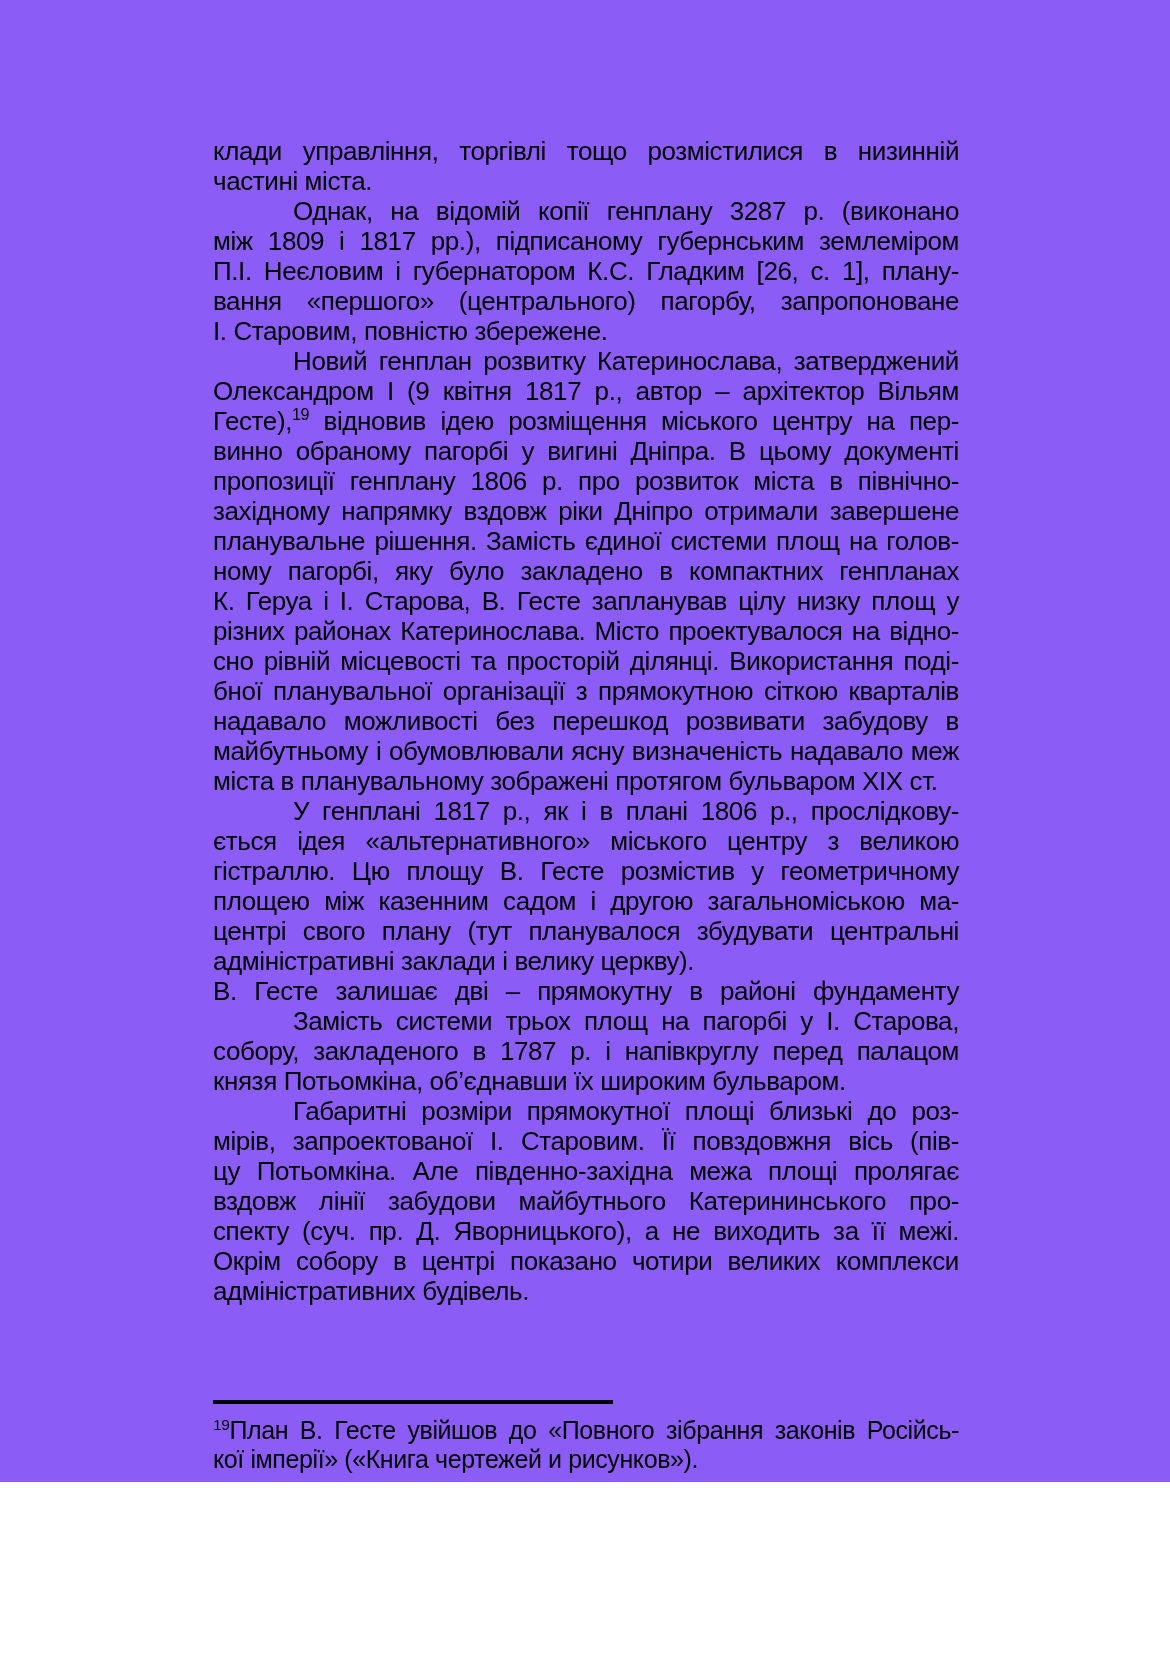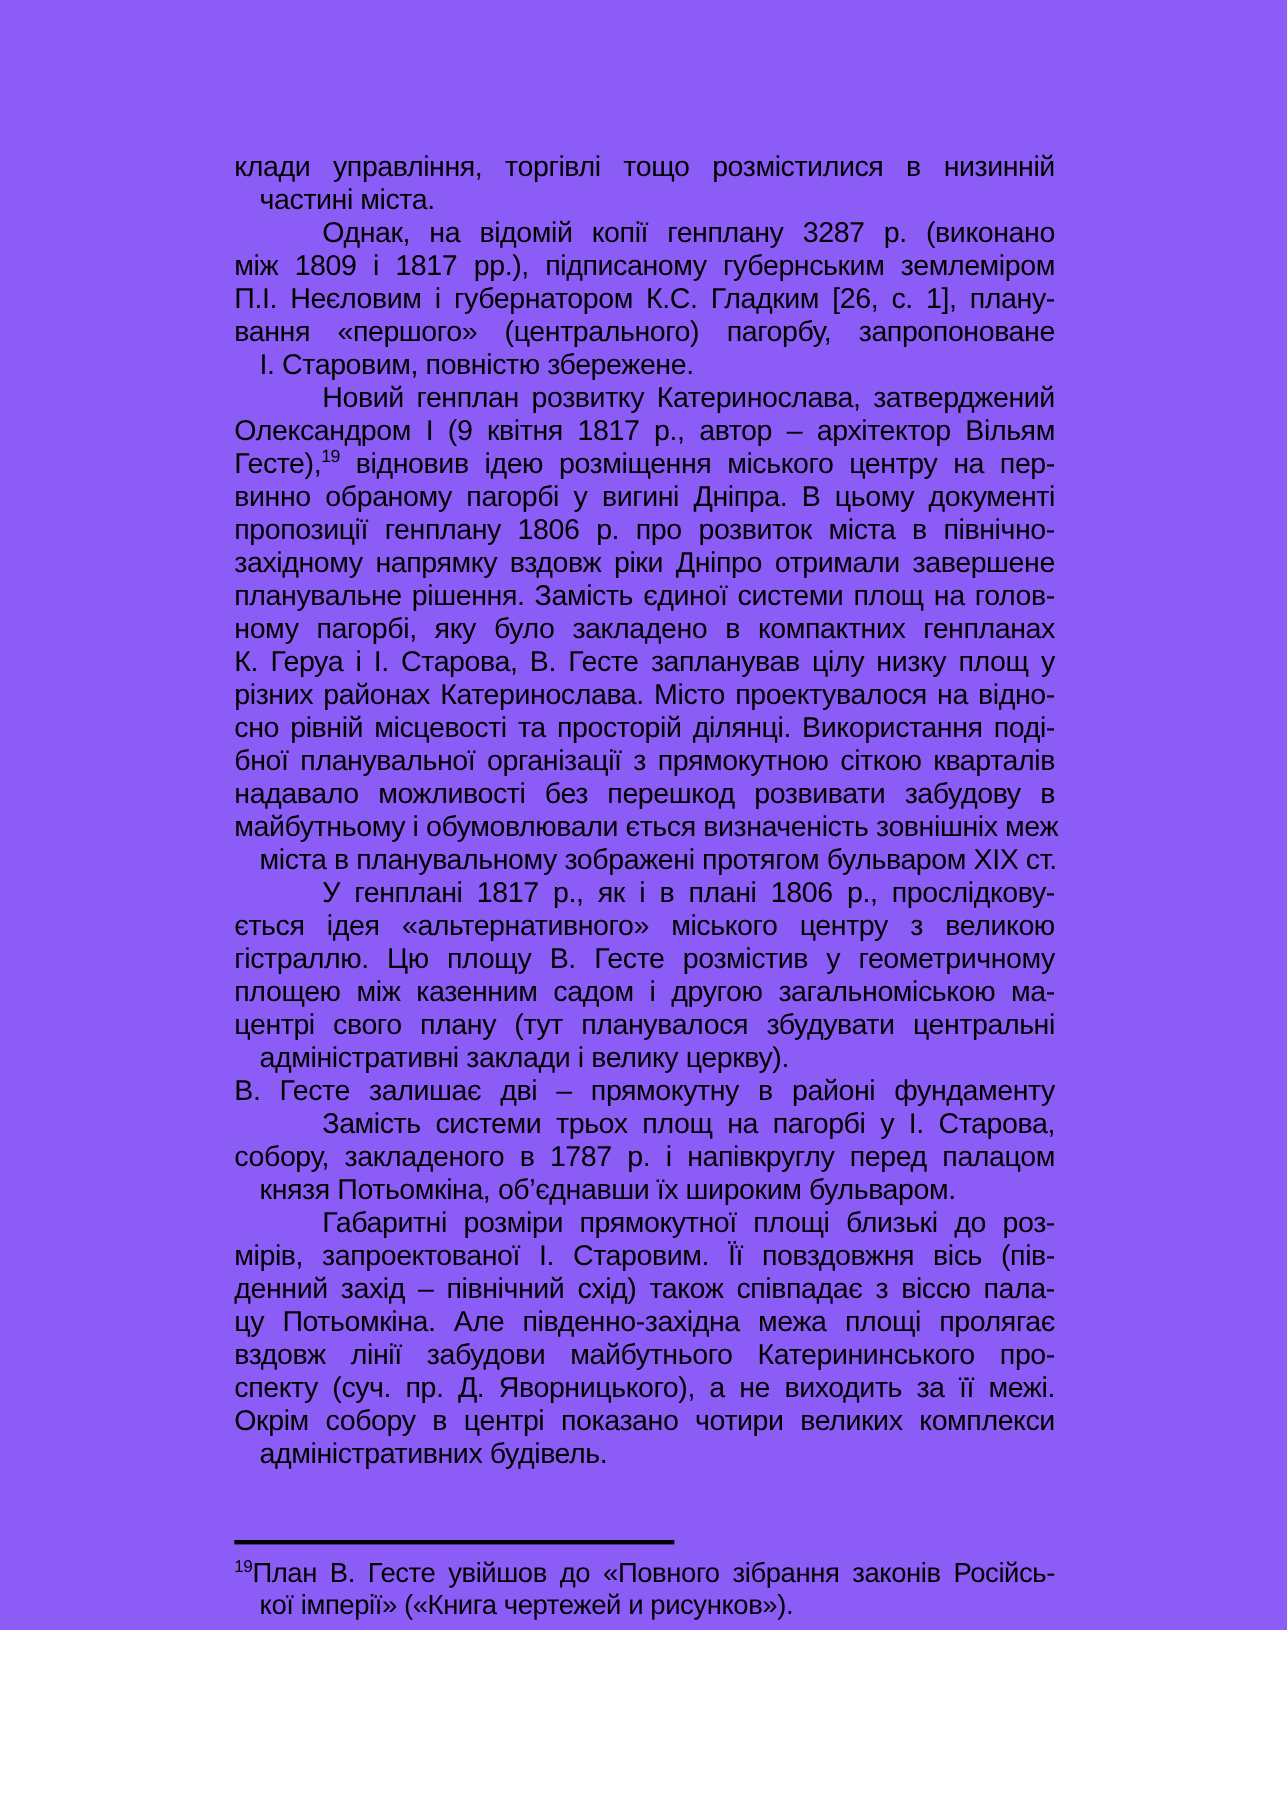--- a/index.html
+++ b/index.html
@@ -20,21 +20,21 @@
     font-size: 26px;
     line-height: 30px;
     letter-spacing: -0.4px;
   }
   .paragraph { margin: 0; }
   .line {
     text-align: justify;
     text-align-last: justify;
     white-space: nowrap;
   }
-  .line.lastline { text-align-last: left; margin-left: 23px; }
+  .line.lastline { text-align-last: left; }
   .line.indent { text-indent: 80px; }
   sup {
     font-size: 0.62em;
     line-height: 0;
     vertical-align: super;
   }
   .footnote-sep {
     position: absolute;
     left: 213px;
     top: 1400px;
@@ -85,41 +85,40 @@
         <div class="line">винно обраному пагорбі у вигині Дніпра. В цьому документі</div>
         <div class="line">пропозиції генплану 1806 р. про розвиток міста в північно-</div>
         <div class="line">західному напрямку вздовж ріки Дніпро отримали завершене</div>
         <div class="line">планувальне рішення. Замість єдиної системи площ на голов-</div>
         <div class="line">ному пагорбі, яку було закладено в компактних генпланах</div>
         <div class="line">К. Геруа і І. Старова, В. Гесте запланував цілу низку площ у</div>
         <div class="line">різних районах Катеринослава. Місто проектувалося на відно-</div>
         <div class="line">сно рівній місцевості та просторій ділянці. Використання поді-</div>
         <div class="line">бної планувальної організації з прямокутною сіткою кварталів</div>
         <div class="line">надавало можливості без перешкод розвивати забудову в</div>
-        <div class="line">майбутньому і обумовлювали ється визначеність зовнішніх меж</div>
+        <div class="line">майбутньому і обумовлювали ясну визначеність надавало меж</div>
         <div class="line lastline">міста в планувальному зображені протягом бульваром XIX ст.</div>
       </div>
       <div class="paragraph">
         <div class="line indent">У генплані 1817 р., як і в плані 1806 р., прослідкову-</div>
         <div class="line">ється ідея «альтернативного» міського центру з великою</div>
         <div class="line">гістраллю. Цю площу В. Гесте розмістив у геометричному</div>
         <div class="line">площею між казенним садом і другою загальноміською ма-</div>
         <div class="line">центрі свого плану (тут планувалося збудувати центральні</div>
         <div class="line lastline">адміністративні заклади і велику церкву).</div>
       </div>
       <div class="paragraph">
         <div class="line">В. Гесте залишає дві – прямокутну в районі фундаменту</div>
         <div class="line indent">Замість системи трьох площ на пагорбі у І. Старова,</div>
         <div class="line">собору, закладеного в 1787 р. і напівкруглу перед палацом</div>
         <div class="line lastline">князя Потьомкіна, об’єднавши їх широким бульваром.</div>
       </div>
       <div class="paragraph">
         <div class="line indent">Габаритні розміри прямокутної площі близькі до роз-</div>
         <div class="line">мірів, запроектованої І. Старовим. Її повздовжня вісь (пів-</div>
-        <div class="line">денний захід – північний схід) також співпадає з віссю пала-</div>
         <div class="line">цу Потьомкіна. Але південно-західна межа площі пролягає</div>
         <div class="line">вздовж лінії забудови майбутнього Катерининського про-</div>
         <div class="line">спекту (суч. пр. Д. Яворницького), а не виходить за її межі.</div>
         <div class="line">Окрім собору в центрі показано чотири великих комплекси</div>
         <div class="line lastline">адміністративних будівель.</div>
       </div>
     </div>
   <div class="footnote-sep"></div>
   <div class="footnote" id="footnote">
       <div class="line"><sup>19</sup>План В. Гесте увійшов до «Повного зібрання законів Російсь-</div>

